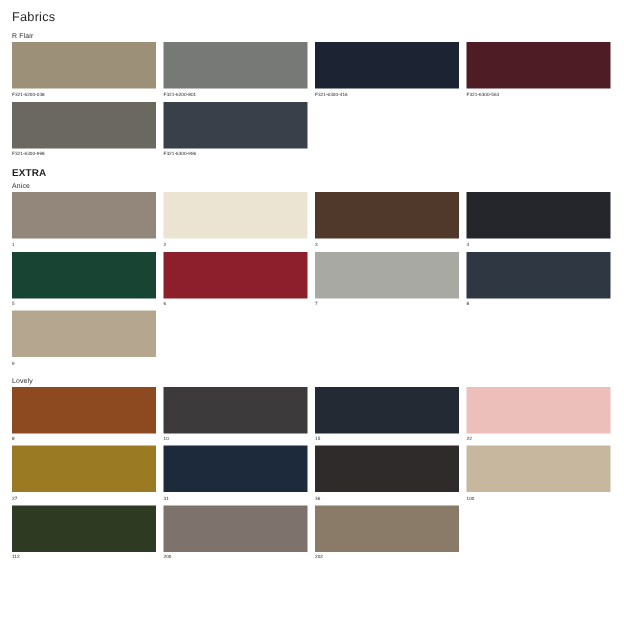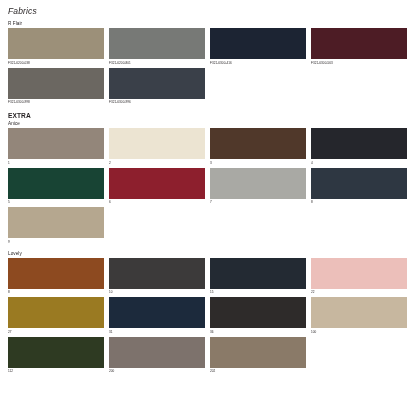--- a/index.html
+++ b/index.html
@@ -20,21 +20,20 @@
     height: 416px;
     box-sizing: border-box;
     padding: 6px 8px 0 8px;
   }
   .doc-title {
     font-size: 8.5px;
     letter-spacing: 0.15px;
     color: #231f20;
     margin: 0 0 5px 0;
     font-weight: 400;
-    font-style: italic;
   }
   .collection-title {
     font-size: 4.6px;
     color: #231f20;
     margin: 0 0 2px 0;
     font-weight: 400;
     letter-spacing: 0.1px;
   }
   .group-title {
     font-size: 6.6px;

